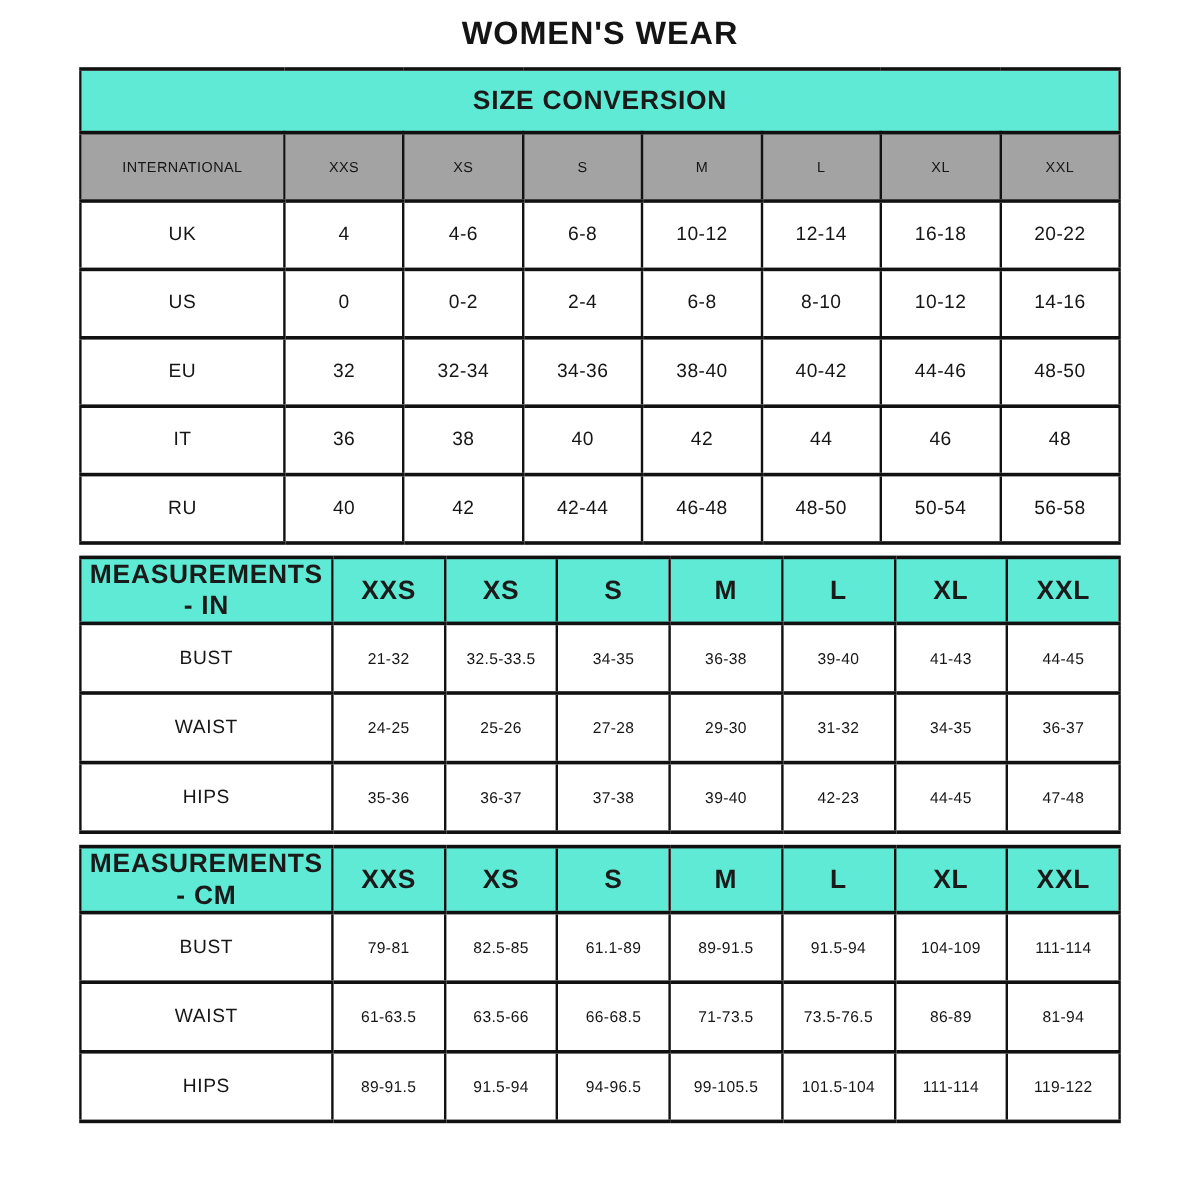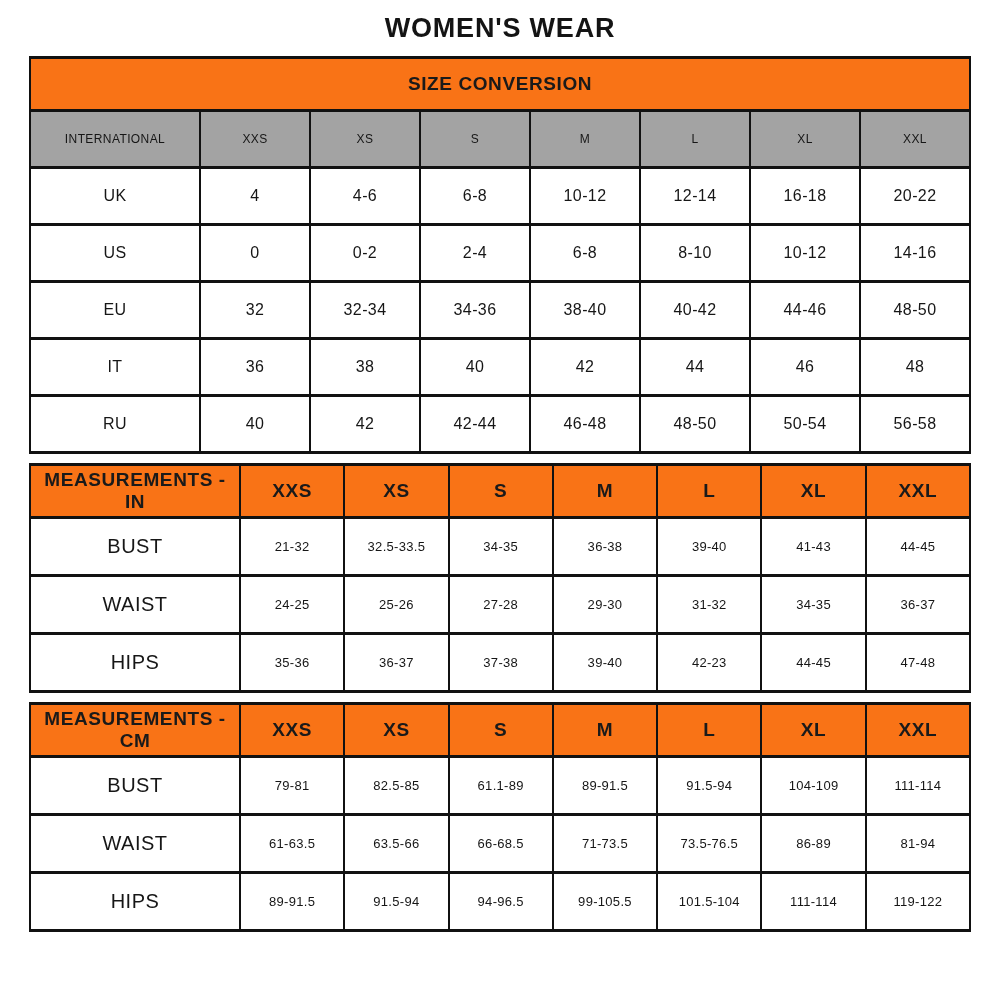--- a/index.html
+++ b/index.html
@@ -6,21 +6,21 @@
     margin: 0;
     padding: 0;
     background: #ffffff;
     width: 1000px;
     height: 1000px;
     overflow: hidden;
     font-family: "Liberation Sans", sans-serif;
     color: #161616;
   }
   .page {
-    width: 942px;
+    width: 868px;
     margin: 0 auto;
   }
   .page-title {
     text-align: center;
     font-size: 27px;
     font-weight: 700;
     letter-spacing: 0.8px;
     margin: 0;
     padding-top: 13px;
     padding-bottom: 12px;
@@ -36,23 +36,23 @@
     border: 2px solid #111111;
     border-top-width: 3px;
     border-bottom-width: 3px;
     text-align: center;
     vertical-align: middle;
     padding: 0 4px;
     overflow: hidden;
   }
   
   .banner-cell, .hdr-cell {
-    background: #f97316;
+    background: #5eead4;
     font-weight: 700;
-    font-size: 19px;
+    font-size: 22px;
     letter-spacing: 0.6px;
     height: 50px;
     color: #1a1a1a;
   }
   
   .t1 .cols-cell {
     height: 54px;
     font-weight: 400;
     font-size: 12px;
     letter-spacing: 0.4px;
@@ -64,21 +64,21 @@
     letter-spacing: 0.4px;
     text-align: center;
   }
   
   .t23 tbody td {
     height: 55px;
     font-size: 13px;
     letter-spacing: 0.3px;
   }
   .t23 tbody td.row-label {
-    font-size: 20px;
+    font-size: 16px;
     letter-spacing: 0.5px;
   }
 </style>
 </head>
 <body>
 
 <div class="page">
 
   <h1 class="page-title">WOMEN'S WEAR</h1>
 

